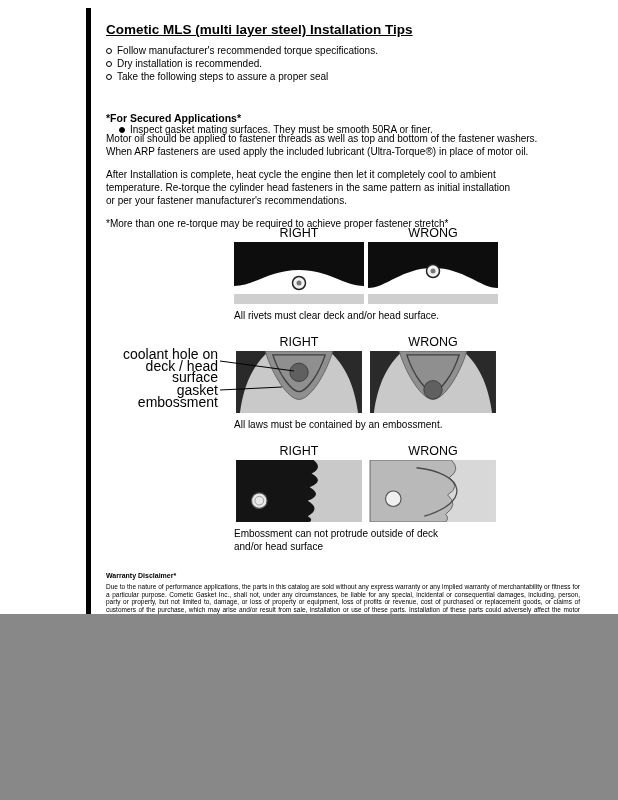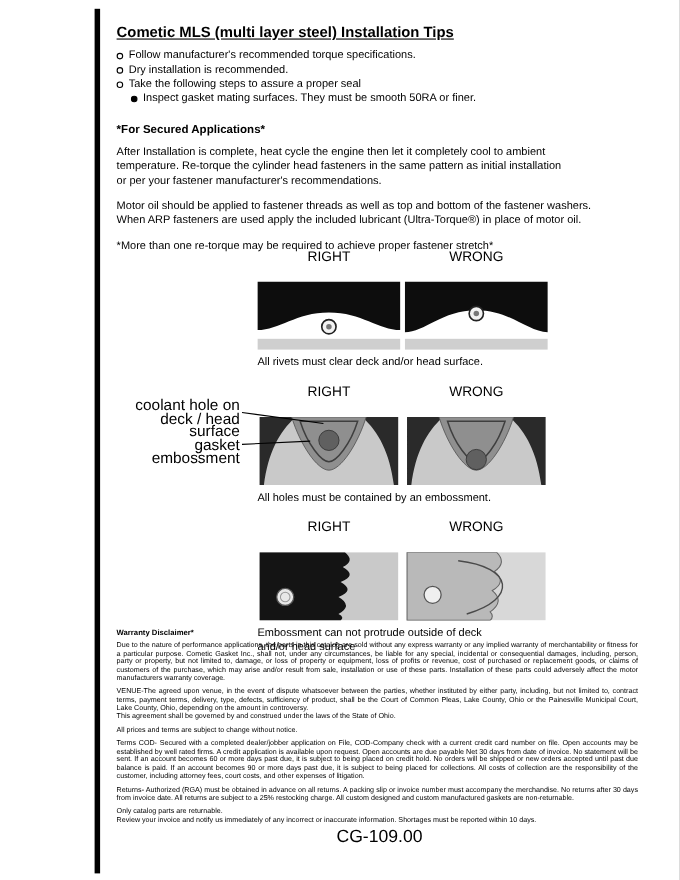--- a/index.html
+++ b/index.html
@@ -1,43 +1,43 @@
 <!DOCTYPE html>
 <html><head>
 <meta charset="utf-8">
 <style>
   html,body { margin:0; padding:0; }
   body { background:#888; }
   .page {
-    position:relative; width:618px; height:800px; background:#ffffff;
+    position:relative; width:618px; height:614px; background:#ffffff;
     font-family:"Liberation Sans", sans-serif; color:#000;
     margin:0 auto; overflow:hidden;
   }
   .left-rule { position:absolute; left:86px; top:8px; width:5px; height:786px; background:#000; }
   .content { position:absolute; left:106px; top:0; width:478px; height:800px; }
 
   .page-title { position:absolute; top:22px; left:0; font-size:13.5px; font-weight:bold; text-decoration:underline; }
 
   .tips { position:absolute; top:44px; left:0; width:478px; font-size:10px; line-height:13px; }
   .b-row { display:flex; align-items:flex-start; }
   .marker { flex:0 0 auto; width:4px; height:4px; border:1px solid #000; border-radius:50%; margin:4px 5px 0 0; }
   .marker.filled { background:#000; }
-  .sub { margin-left:13px; }
+  .sub { margin-left:13px;margin-top:40px; }
 
   .diesel { position:absolute; top:112px; left:0; width:478px; font-size:10px; line-height:13px; }
   .diesel-heading { font-weight:bold; font-size:10.5px; margin-bottom:7px; }
   .pre { white-space:pre-line; }
   .diesel p { margin:0 0 10px 0; }
   .note { margin-top:3px; }
 
   .diagrams { position:absolute; top:226px; left:0; width:478px; }
   .diag-row { position:relative; }
   .diag-pair { display:flex; margin-left:128px; gap:4px; }
   .diag-col { width:130px; text-align:center; position:relative; z-index:1; }
-  .diag-head { font-size:12.5px; line-height:15px; margin-bottom:15px; }
+  .diag-head { font-size:12.5px; line-height:15px; margin-bottom:1px; }
   .diag-col svg { display:block; width:130px; height:62px; }
   .diag-caption { font-size:10px; line-height:13px; margin:5px 0 13px 128px; white-space:pre-line; }
 
   .pointer-label { position:absolute; left:0; width:112px; text-align:right; font-size:14px; line-height:11.5px; white-space:pre-line; z-index:3; }
   .lbl-coolant { top:14px; }
   .lbl-emboss { top:50px;text-align:right; }
   .pointer-overlay { position:absolute; left:0; top:0; width:478px; height:100px; z-index:2; pointer-events:none; }
 
   .disclaimer { position:absolute; top:572px; left:0; width:474px; font-size:6.5px; line-height:7.4px; }
   .disc-heading { font-weight:bold; font-size:7px; margin-bottom:4px; }
@@ -70,25 +70,25 @@
         <span>Take the following steps to assure a proper seal</span>
       </div>
       <div class="b-row sub">
         <span class="marker filled"></span>
         <span>Inspect gasket mating surfaces.  They must be smooth 50RA or finer.</span>
       </div>
     </div>
 
     <div class="diesel">
       <div class="diesel-heading">*For Secured Applications*</div>
+      <p class="pre">Motor oil should be applied to fastener threads as well as top and bottom of the fastener washers.
+When ARP fasteners are used apply the included lubricant (Ultra-Torque®) in place of motor oil.</p>
       <p class="pre">After Installation is complete, heat cycle the engine then let it completely cool to ambient
 temperature. Re-torque the cylinder head fasteners in the same pattern as initial installation
 or per your fastener manufacturer's recommendations.</p>
-      <p class="pre">Motor oil should be applied to fastener threads as well as top and bottom of the fastener washers.
-When ARP fasteners are used apply the included lubricant (Ultra-Torque®) in place of motor oil.</p>
       <p class="note">*More than one re-torque may be required to achieve proper fastener stretch*</p>
     </div>
 
     <div class="diagrams">
 
       <div class="diag-row">
         <div class="diag-pair">
           <div class="diag-col">
             <div class="diag-head">RIGHT</div>
             <svg viewBox="0 0 130 62">
@@ -138,21 +138,21 @@
             <svg viewBox="0 0 130 64">
               <rect x="0" y="0" width="130" height="64" fill="#c9c9c9"></rect>
               <path d="M0,0 H34 C18,14 8,34 4,64 H0 Z" fill="#2a2a2a"></path>
               <path d="M130,0 H96 C112,14 122,34 126,64 H130 Z" fill="#2a2a2a"></path>
               <path d="M30,0 H100 C92,26 76,50 65,50 C54,50 38,26 30,0 Z" fill="#8f8f8f" stroke="#555" stroke-width="0.8"></path>
               <path d="M38,4 H92 C85,26 72,42 65,42 C58,42 45,26 38,4 Z" fill="none" stroke="#3f3f3f" stroke-width="1.4"></path>
               <circle cx="65" cy="40" r="9.5" fill="#606060" stroke="#333" stroke-width="0.8"></circle>
             </svg>
           </div>
         </div>
-        <div class="diag-caption">All holes must be contained by an embossment.</div>
+        <div class="diag-caption">All laws must be contained by an embossment.</div>
       </div>
 
       <div class="diag-row">
         <div class="diag-pair">
           <div class="diag-col">
             <div class="diag-head">RIGHT</div>
             <svg viewBox="0 0 130 64">
               <rect x="0" y="0" width="130" height="64" fill="#c9c9c9"></rect>
               <path d="M0,0 H80 Q90,8 78,14 Q92,22 76,28 Q90,36 74,42 Q88,50 74,58 Q80,61 76,64 H0 Z" fill="#141414"></path>
               <circle cx="24" cy="42" r="8" fill="#e8e8e8" stroke="#555" stroke-width="1.2"></circle>

